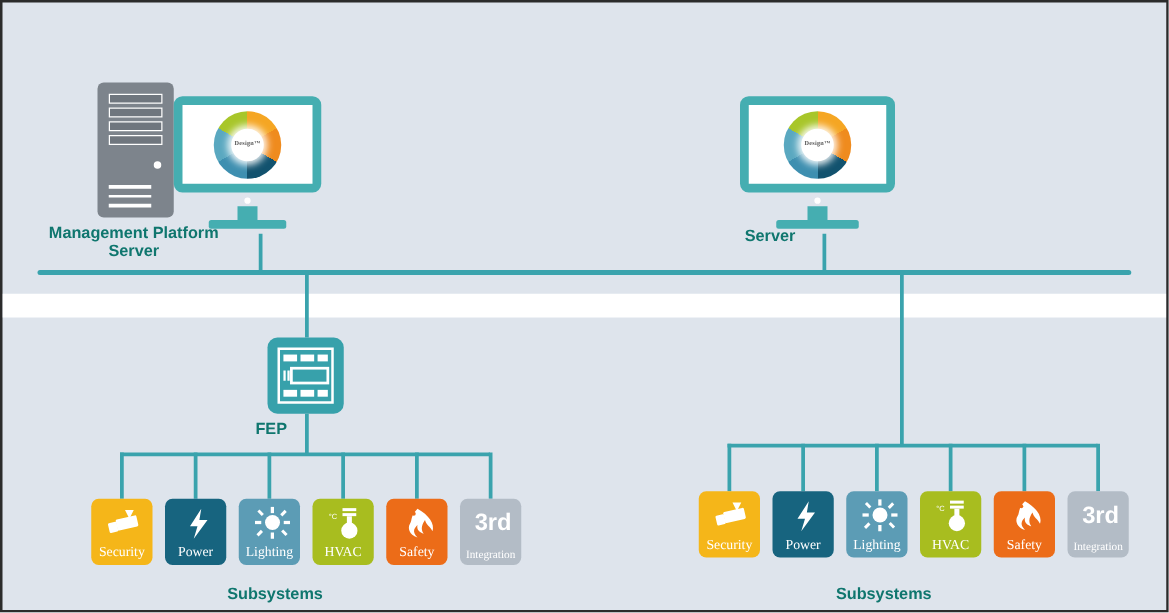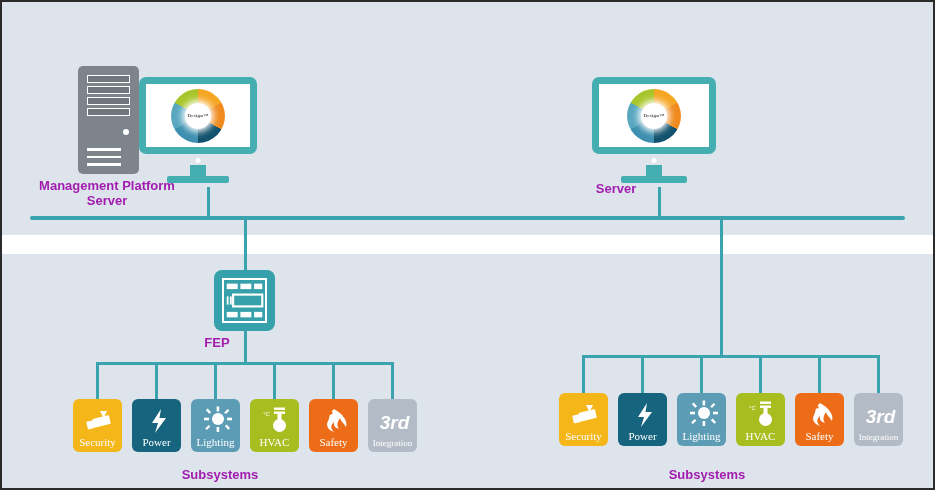--- a/index.html
+++ b/index.html
@@ -108,44 +108,43 @@
   .tile{
     position:absolute;
     border-radius:6px;
     box-sizing:border-box;
     display:flex;flex-direction:column;
     align-items:center;justify-content:flex-end;
     overflow:hidden;
   }
   .tile .glyph{
     position:absolute;top:5px;left:4px;right:0;
-    display:flex;align-items:flex-end;justify-content:center;
+    display:flex;align-items:center;justify-content:center;
     height:30px;
-    font-style:italic;
   }
   .tile .tlabel{
     position:relative;z-index:2;
     font-family:"Liberation Serif",serif;
     color:#ffffff;
     text-align:center;
     line-height:1;
     padding-bottom:4px;
     white-space:nowrap;
   }
   .tile.third .glyph-text{
     font-family:"Liberation Sans",sans-serif;
     font-weight:bold;color:#ffffff;
   }
 
   
   .caption{
     position:absolute;
     font-family:"Liberation Sans",sans-serif;
     font-weight:bold;
-    color:#a21caf;
+    color:#0f766e;
     text-align:center;
     line-height:1.15;
     white-space:pre-line;
   }
 </style>
 </head>
 <body>
 
 <div id="stage">
 

